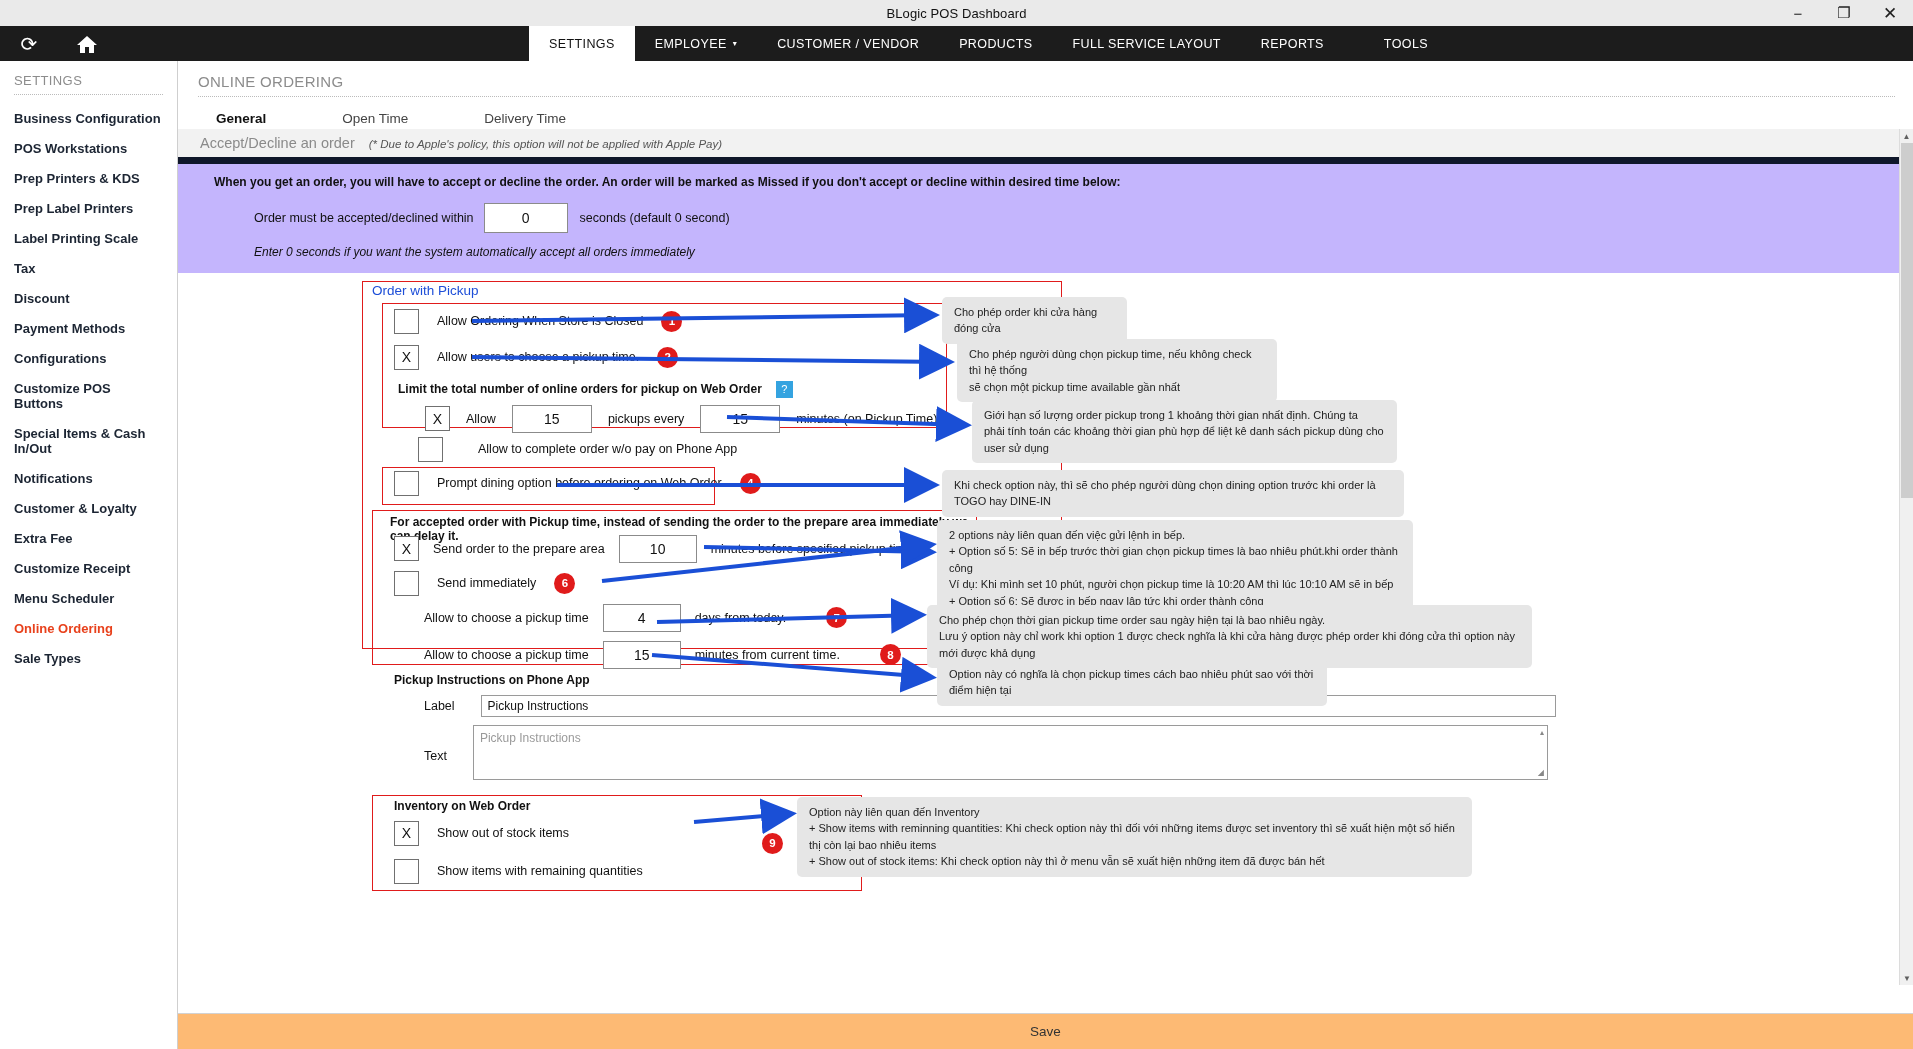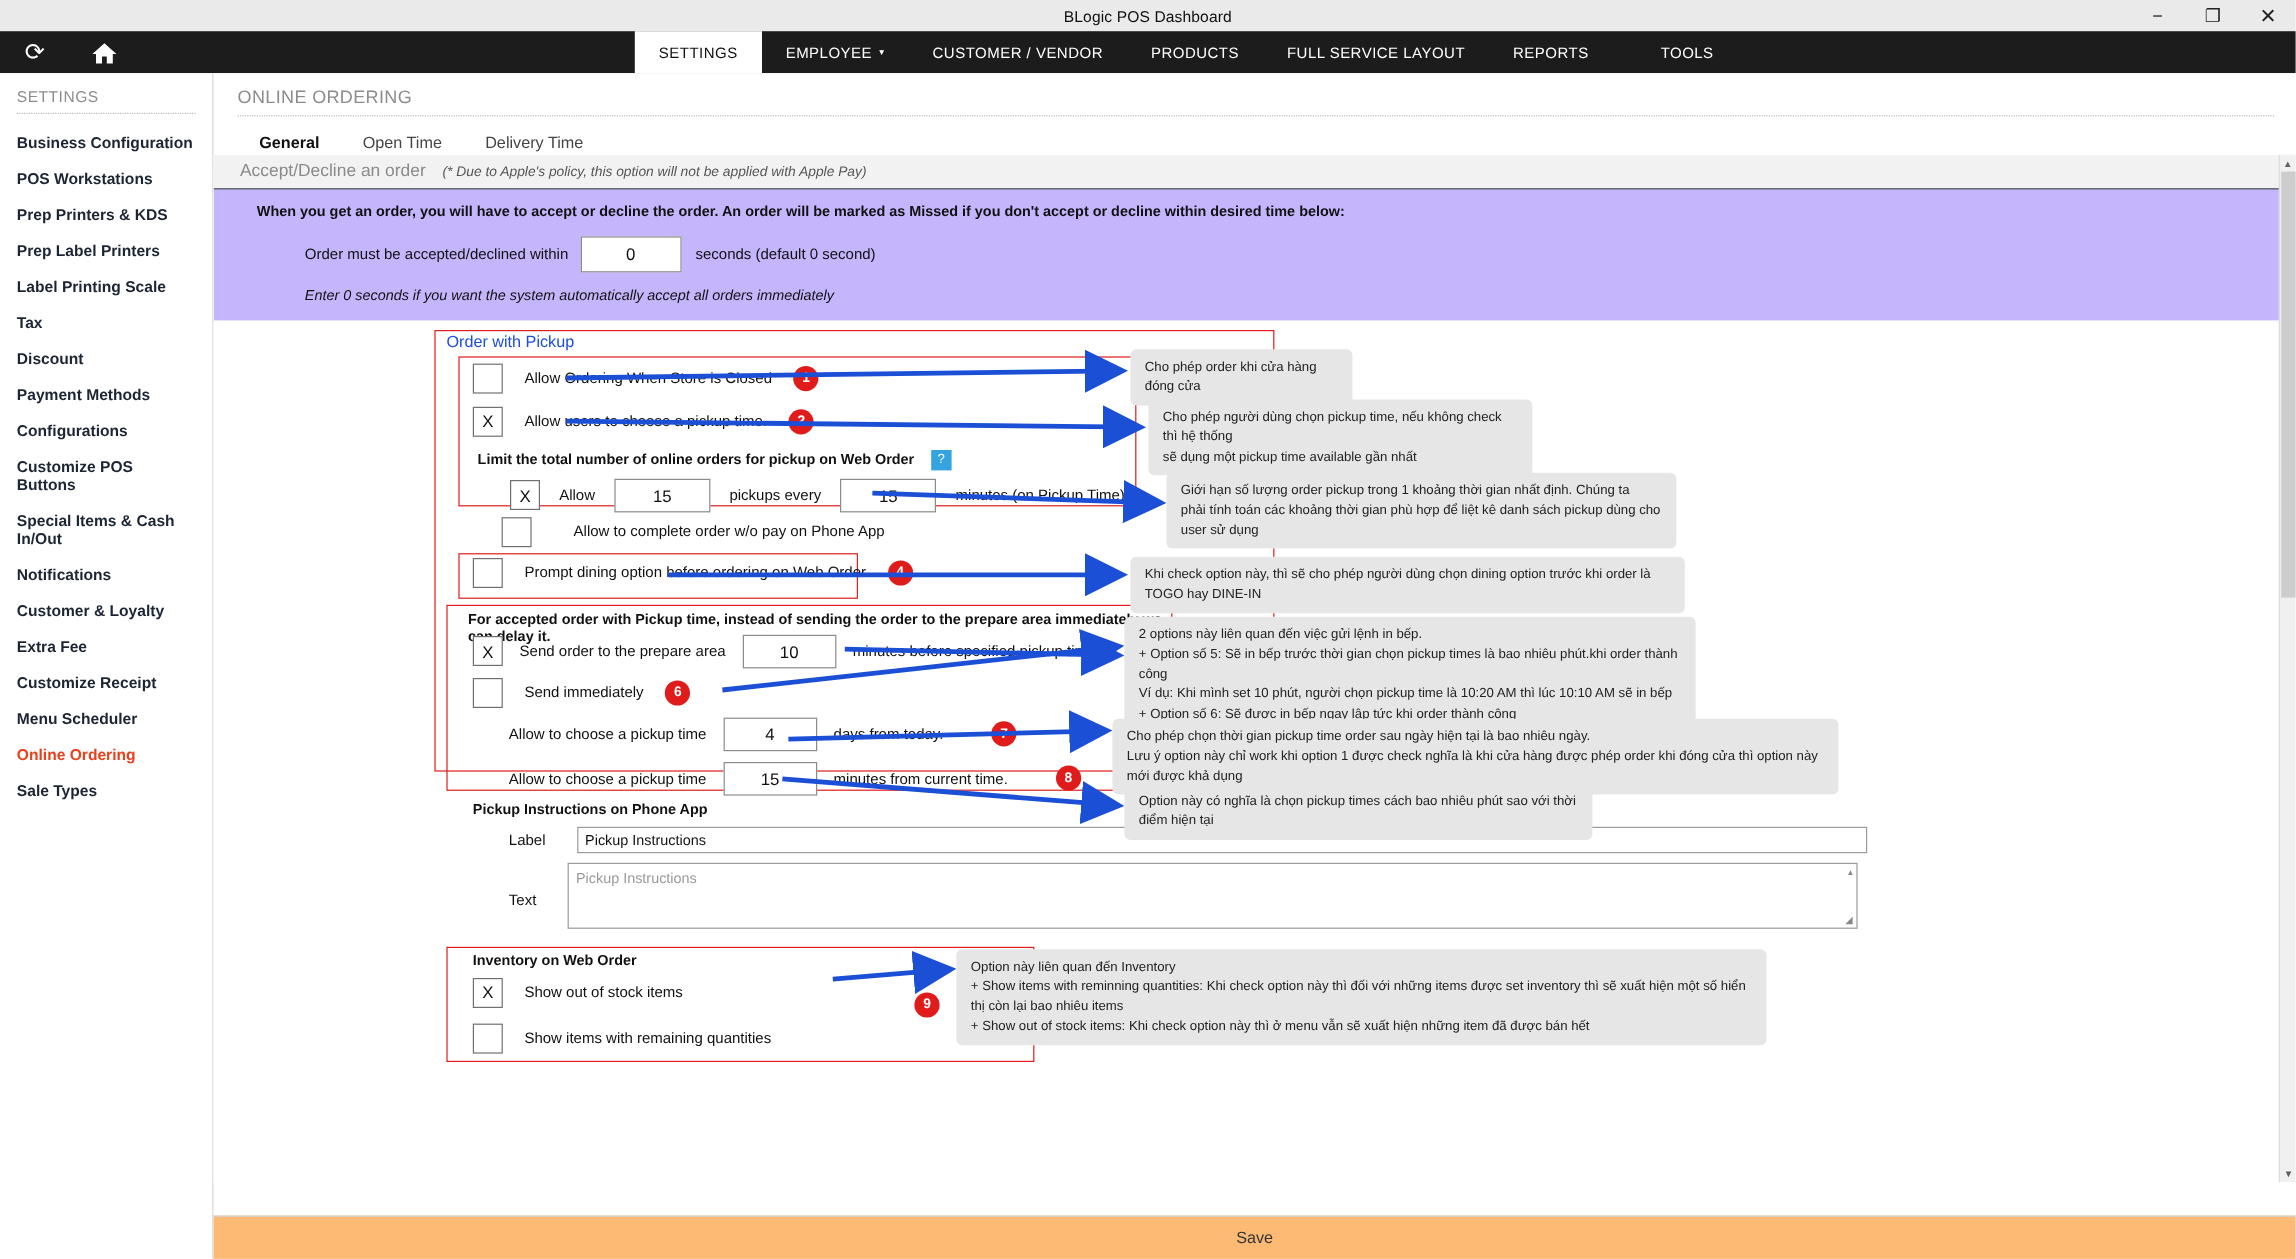--- a/index.html
+++ b/index.html
@@ -64,21 +64,21 @@
   
   #content {
     position: absolute; left: 178px; top: 61px; width: 1735px; height: 988px;
     background: #ffffff;
   }
   #page-head {
     font-size: 15px; color: #8c8c8c; padding: 12px 0 6px 20px; letter-spacing: .3px;
   }
   #page-head-sep { border-bottom: 1px dotted #bbb; margin: 0 18px 0 20px; }
 
-  #tabs { display: flex; margin: 8px 0 0 20px; }
+  #tabs { display: flex; margin: 8px 0 0 20px; gap: 40px; }
   #tabs .t {
     font-size: 13.5px; color: #444; padding: 6px 18px 8px 18px; position: relative;
   }
   #tabs .t.active { font-weight: bold; color: #111; }
   #tabs .t.active::after {
     content: ""; position: absolute; left: 0; right: 0; bottom: 0; height: 4px; background: #2b96e8;
   }
   #tab-underline { border-bottom: 1px solid #d9d9d9; margin: 0 0 0 0; }
 
   
@@ -95,21 +95,21 @@
     font-size: 8px; color: #606060;
   }
   #scrollbar .thumb {
     position: absolute; top: 14px; left: 1px; width: 12px; height: 355px; background: #cdcdcd;
   }
   #scrollbar .arrow.bot { position: absolute; bottom: 0; left: 0; width: 14px; }
 
   
   .sec-head {
     background: #f2f2f2; padding: 6px 0 6px 22px; display: flex; align-items: baseline;
-    border-bottom: 1px solid #0f172a;
+    border-bottom: 7px solid #0f172a;
   }
   .sec-head .ttl { font-size: 14.5px; color: #8a8a8a; }
   .sec-head .note { font-size: 11.5px; color: #555; font-style: italic; margin-left: 14px; }
 
   .accept-body { background: #c4b5fd; padding: 10px 0 14px 0; }
   .accept-body .bold {
     font-size: 12px; font-weight: bold; color: #111; margin-left: 36px; line-height: 1.4; max-width: 1330px;
   }
   .row-accept { display: flex; align-items: center; margin: 12px 0 0 76px; }
   .row-accept .lbl { font-size: 12.5px; color: #111; }
@@ -373,21 +373,21 @@
       <div class="badge" style="position:absolute; left:580px; top:556px;">9</div>
 
       <div style="position:absolute; left:200px; top:635px; width:300px; height:10px; overflow:hidden; color:#111; font-size:13px; font-weight:bold;"></div>
 
       <div class="tip" style="left:760px; top:20px; width:185px;">
         <span>Cho phép order khi cửa hàng đóng cửa</span>
       </div>
 
       <div class="tip" style="left:775px; top:62px; width:320px;">
         <div>Cho phép người dùng chọn pickup time, nếu không check thì hệ thống</div>
-        <div>sẽ dụng một pickup time available gần nhất</div>
+        <div>sẽ chọn một pickup time available gần nhất</div>
       </div>
 
       <div class="tip" style="left:790px; top:123px; width:425px;">
         <div>Giới hạn số lượng order pickup trong 1 khoảng thời gian nhất định. Chúng ta</div>
         <div>phải tính toán các khoảng thời gian phù hợp để liệt kê danh sách pickup dùng cho user sử dụng</div>
       </div>
 
       <div class="tip" style="left:760px; top:193px; width:462px;">
         <span>Khi check option này, thì sẽ cho phép người dùng chọn dining option trước khi order là TOGO hay DINE-IN</span>
       </div>

